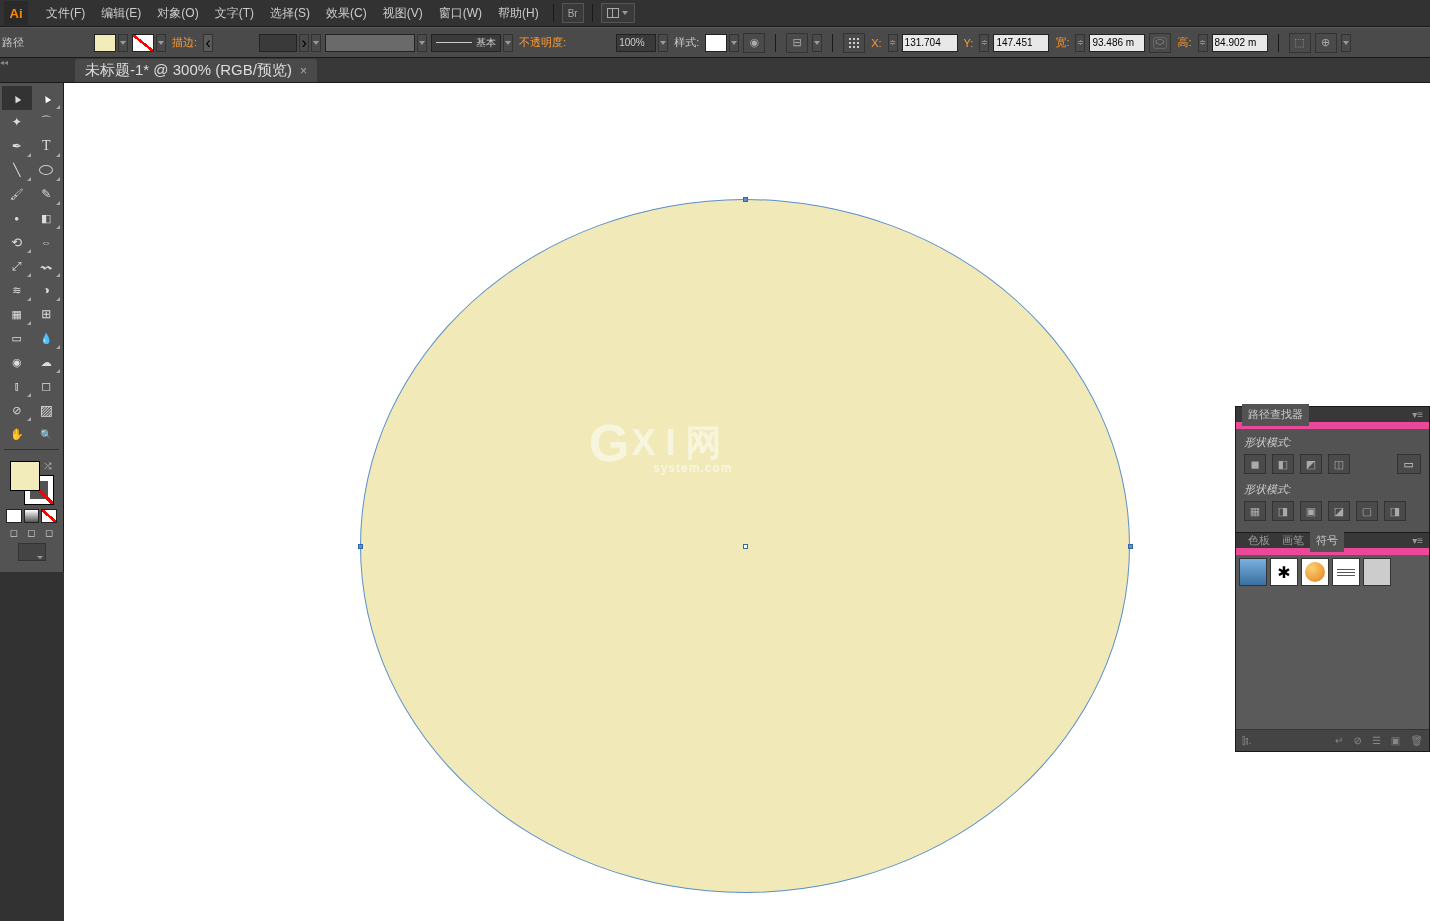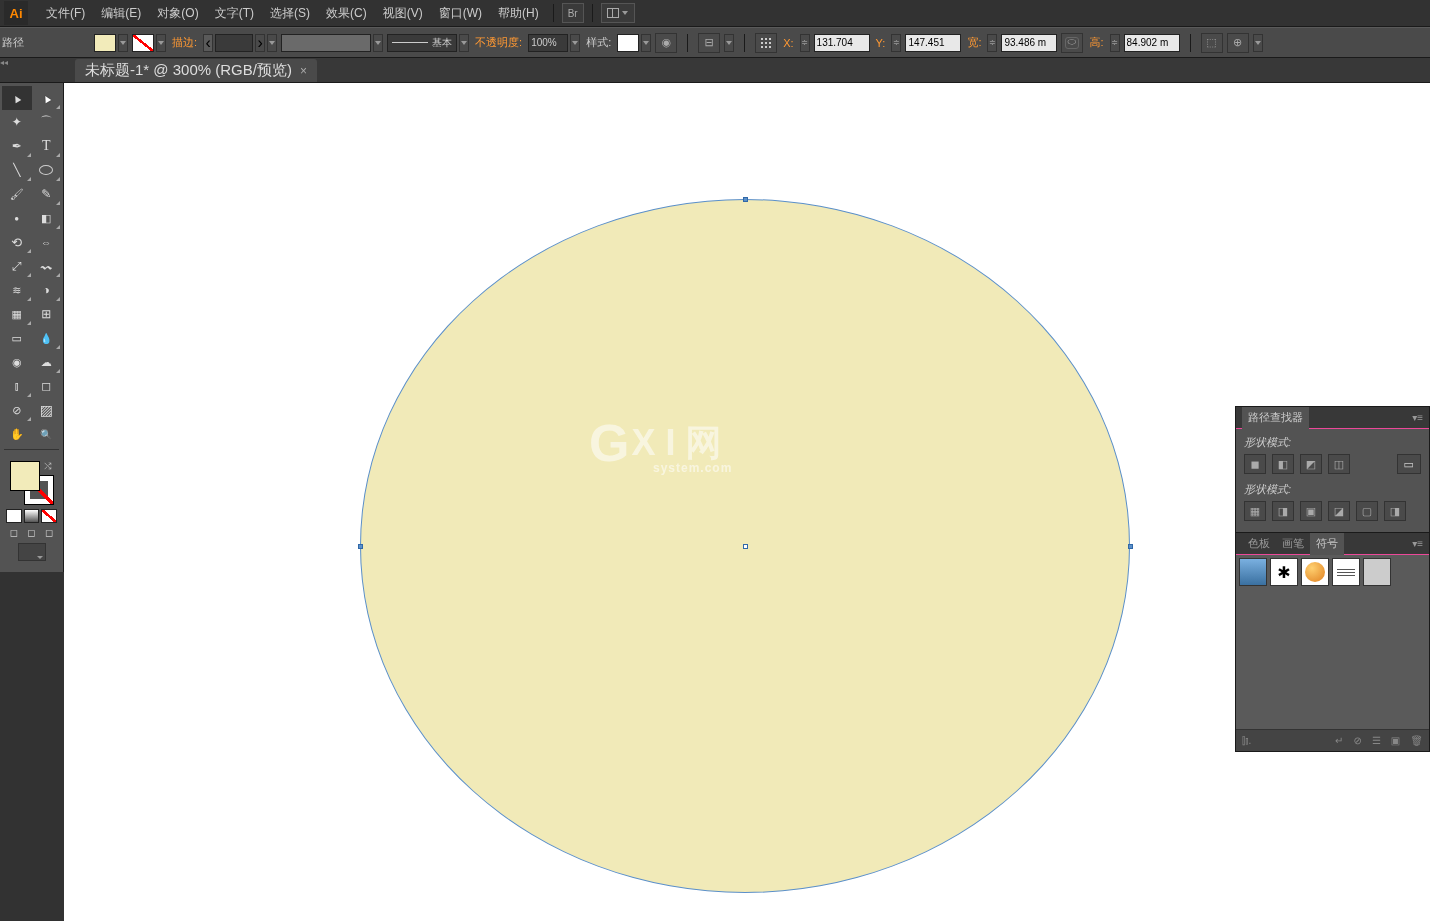--- a/index.html
+++ b/index.html
@@ -17,21 +17,21 @@
 
 .controlbar { height: 31px; background: #4a4a4a; border-top: 1px solid #5a5a5a; border-bottom: 1px solid #1a1a1a; display: flex; align-items: center; padding: 0 0; gap: 4px; }
 .ctrl-label { color: #ccc; font-size: 11px; margin: 0 2px; }
 .ctrl-label.orange { color: #ff9933; }
 .swatch { width: 22px; height: 18px; border: 1px solid #222; position: relative; }
 .swatch.fill { background: #f2ebba; }
 .swatch.none { background: #fff; }
 .swatch.none::after { content: ""; position: absolute; left: 0; top: 0; width: 100%; height: 100%; background: linear-gradient(to top right, transparent 45%, red 45%, red 55%, transparent 55%); }
 .swatch.white { background: #fff; }
 .dd-tri { width: 10px; height: 18px; border: 1px solid #333; background: #4a4a4a; display: flex; align-items: center; justify-content: center; }
-.ctrl-input { width: 38px; height: 18px; background: #3a3a3a; border: 1px solid #222; color: #ccc; font-size: 10px; padding: 0 2px; }
+.ctrl-input { width: 38px; height: 18px; background: #3a3a3a; border: 1px solid #222; color: #ccc; font-size: 10px; padding: 0 2px; margin-left: 44px; }
 .stroke-profile { width: 70px; height: 18px; background: #3a3a3a; border: 1px solid #222; display: flex; align-items: center; position: relative; }
 .stroke-line { flex: 1; height: 1px; background: #ccc; margin: 0 4px 0 4px; }
 .stroke-text { font-size: 10px; color: #ccc; padding-right: 4px; }
 .num-input { width: 56px; height: 18px; background: #e8e8e8; border: 1px solid #222; color: #000; font-size: 10px; padding: 0 2px; text-align: left; }
 .ctrl-icon { width: 22px; height: 20px; background: #4a4a4a; border: 1px solid #333; display: flex; align-items: center; justify-content: center; font-size: 11px; color: #aaa; }
 .ctrl-group { display: flex; align-items: center; gap: 2px; }
 .dots-grid { display: grid; grid-template-columns: repeat(3,2px); grid-template-rows: repeat(3,2px); gap: 2px; }
 .dots-grid span { background: #ccc; width: 2px; height: 2px; }
 
 
@@ -72,21 +72,21 @@
 .anchor.top { left: calc(296px + 385px - 2px); top: calc(116px - 2px); }
 .anchor.left { left: calc(296px - 2px); top: calc(116px + 347px - 2px); }
 .anchor.right { left: calc(296px + 770px - 2px); top: calc(116px + 347px - 2px); }
 .anchor.center { left: calc(296px + 385px - 2px); top: calc(116px + 347px - 2px); background: #fff; }
 .watermark { position: absolute; left: 525px; top: 330px; color: #fff; opacity: 0.55; font-size: 36px; font-weight: bold; display: flex; align-items: center; }
 .watermark .g { font-size: 52px; margin-right: 2px; }
 .watermark .sub { font-size: 12px; position: absolute; bottom: -2px; left: 64px; letter-spacing: 1px; }
 
 
 .right-panel { position: absolute; top: 406px; right: 0; width: 195px; background: #535353; border: 1px solid #1a1a1a; }
-.panel-tab-row { height: 22px; background: #383838; display: flex; align-items: center; border-bottom: 1px solid #ec4899; padding-left: 6px; }
+.panel-tab-row { height: 22px; background: #383838; display: flex; align-items: center; border-bottom: 7px solid #ec4899; padding-left: 6px; }
 .panel-tab { font-size: 11px; color: #ccc; padding: 0 6px; }
 .panel-tab.active { background: #535353; height: 22px; display: flex; align-items: center; }
 .panel-tab.dim { color: #999; }
 .panel-body { padding: 6px 8px; }
 .panel-section-label { font-size: 11px; color: #ccc; margin-bottom: 4px; font-style: italic; }
 .shape-btns { display: flex; gap: 6px; margin-bottom: 8px; }
 .shape-btn { width: 22px; height: 20px; border: 1px solid #333; background: #4a4a4a; display: flex; align-items: center; justify-content: center; color: #aaa; font-size: 11px; }
 .expand-btn { margin-left: auto; font-size: 11px; color: #ccc; }
 
 .symbols-panel { position: absolute; top: 532px; right: 0; width: 195px; background: #4c1d95; border: 1px solid #1a1a1a; }

